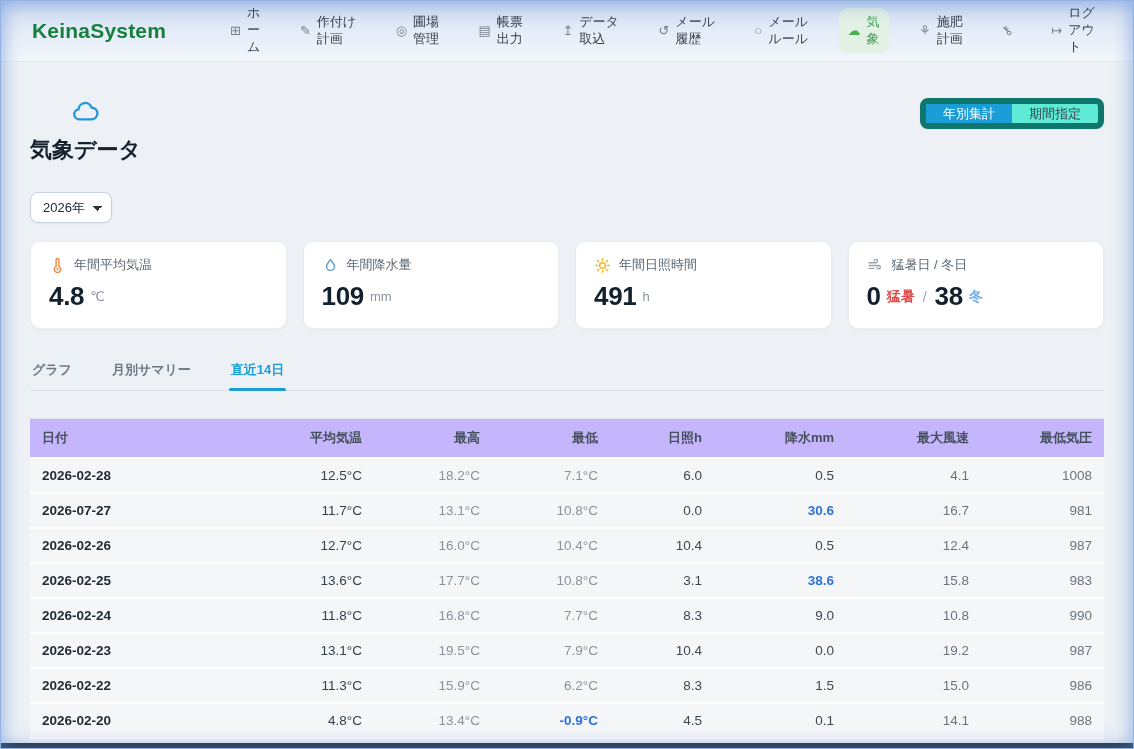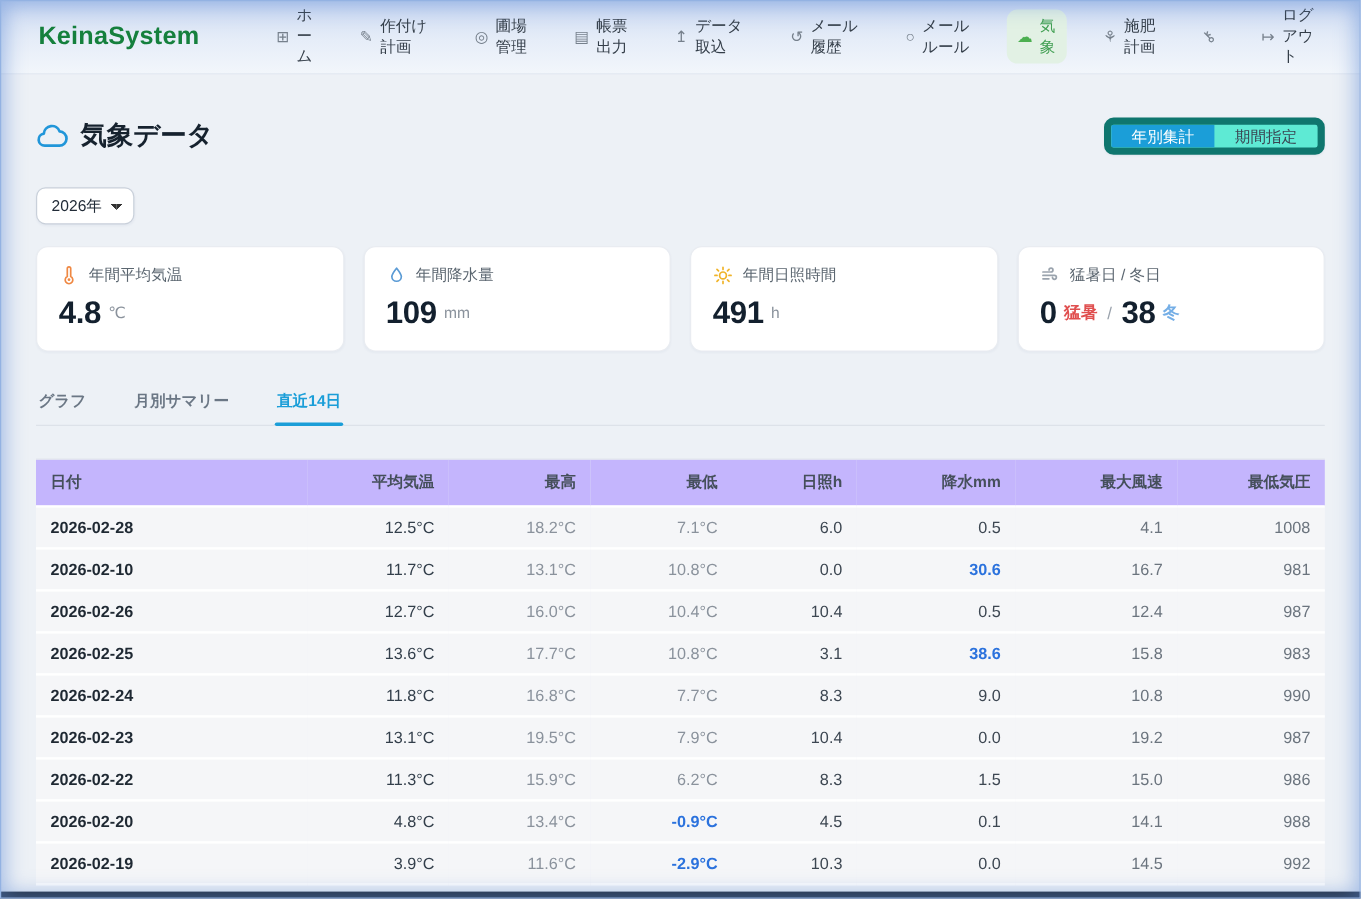--- a/index.html
+++ b/index.html
@@ -36,21 +36,21 @@
   .nav-label {
     font-size: 13px; color: #343e49; line-height: 1.3;
     white-space: pre-line; text-align: left;
   }
   .nav-item.active { background: #e2f1e4; }
   .nav-item.active .nav-label { color: #3f9e51; }
   .nav-item.active .nav-icon { color: #4caf50; }
   
   .main { padding: 36px 30px 0 30px; }
   .title-row { display: flex; align-items: flex-start; justify-content: space-between; }
-  .page-title { display: flex; align-items: center; gap: 10px; }
+  .page-title { display: flex; align-items: center; gap: 10px; flex-direction: column; }
   .page-title h1 { font-size: 22px; font-weight: 700; color: #16222e; }
   .cloud-svg { width: 27px; height: 27px; stroke: #2196d9; fill: none; stroke-width: 2; stroke-linecap: round; stroke-linejoin: round; }
   .toggle {
     display: flex; border: 6px solid #0f766e; border-radius: 8px; overflow: hidden;
     background: #5eead4; height: 31px; box-shadow: 0 1px 2px rgba(30,60,110,.06);
   }
   .toggle button {
     border: 0; background: transparent; font-family: inherit;
     font-size: 13px; padding: 0 17px; color: #3a4552; cursor: pointer;
   }
@@ -317,21 +317,21 @@
     <td class="c-avg">12.5°C</td>
     <td class="c-max">18.2°C</td>
     <td class="c-min">7.1°C</td>
     <td class="c-sun">6.0</td>
     <td class="c-rain">0.5</td>
     <td class="c-wind">4.1</td>
     <td class="c-press">1008</td>
   </tr>
 
   <tr>
-    <td class="c-date">2026-02-10</td>
+    <td class="c-date">2026-07-27</td>
     <td class="c-avg">11.7°C</td>
     <td class="c-max">13.1°C</td>
     <td class="c-min">10.8°C</td>
     <td class="c-sun">0.0</td>
     <td class="c-rain blueval">30.6</td>
     <td class="c-wind">16.7</td>
     <td class="c-press">981</td>
   </tr>
 
   <tr>

